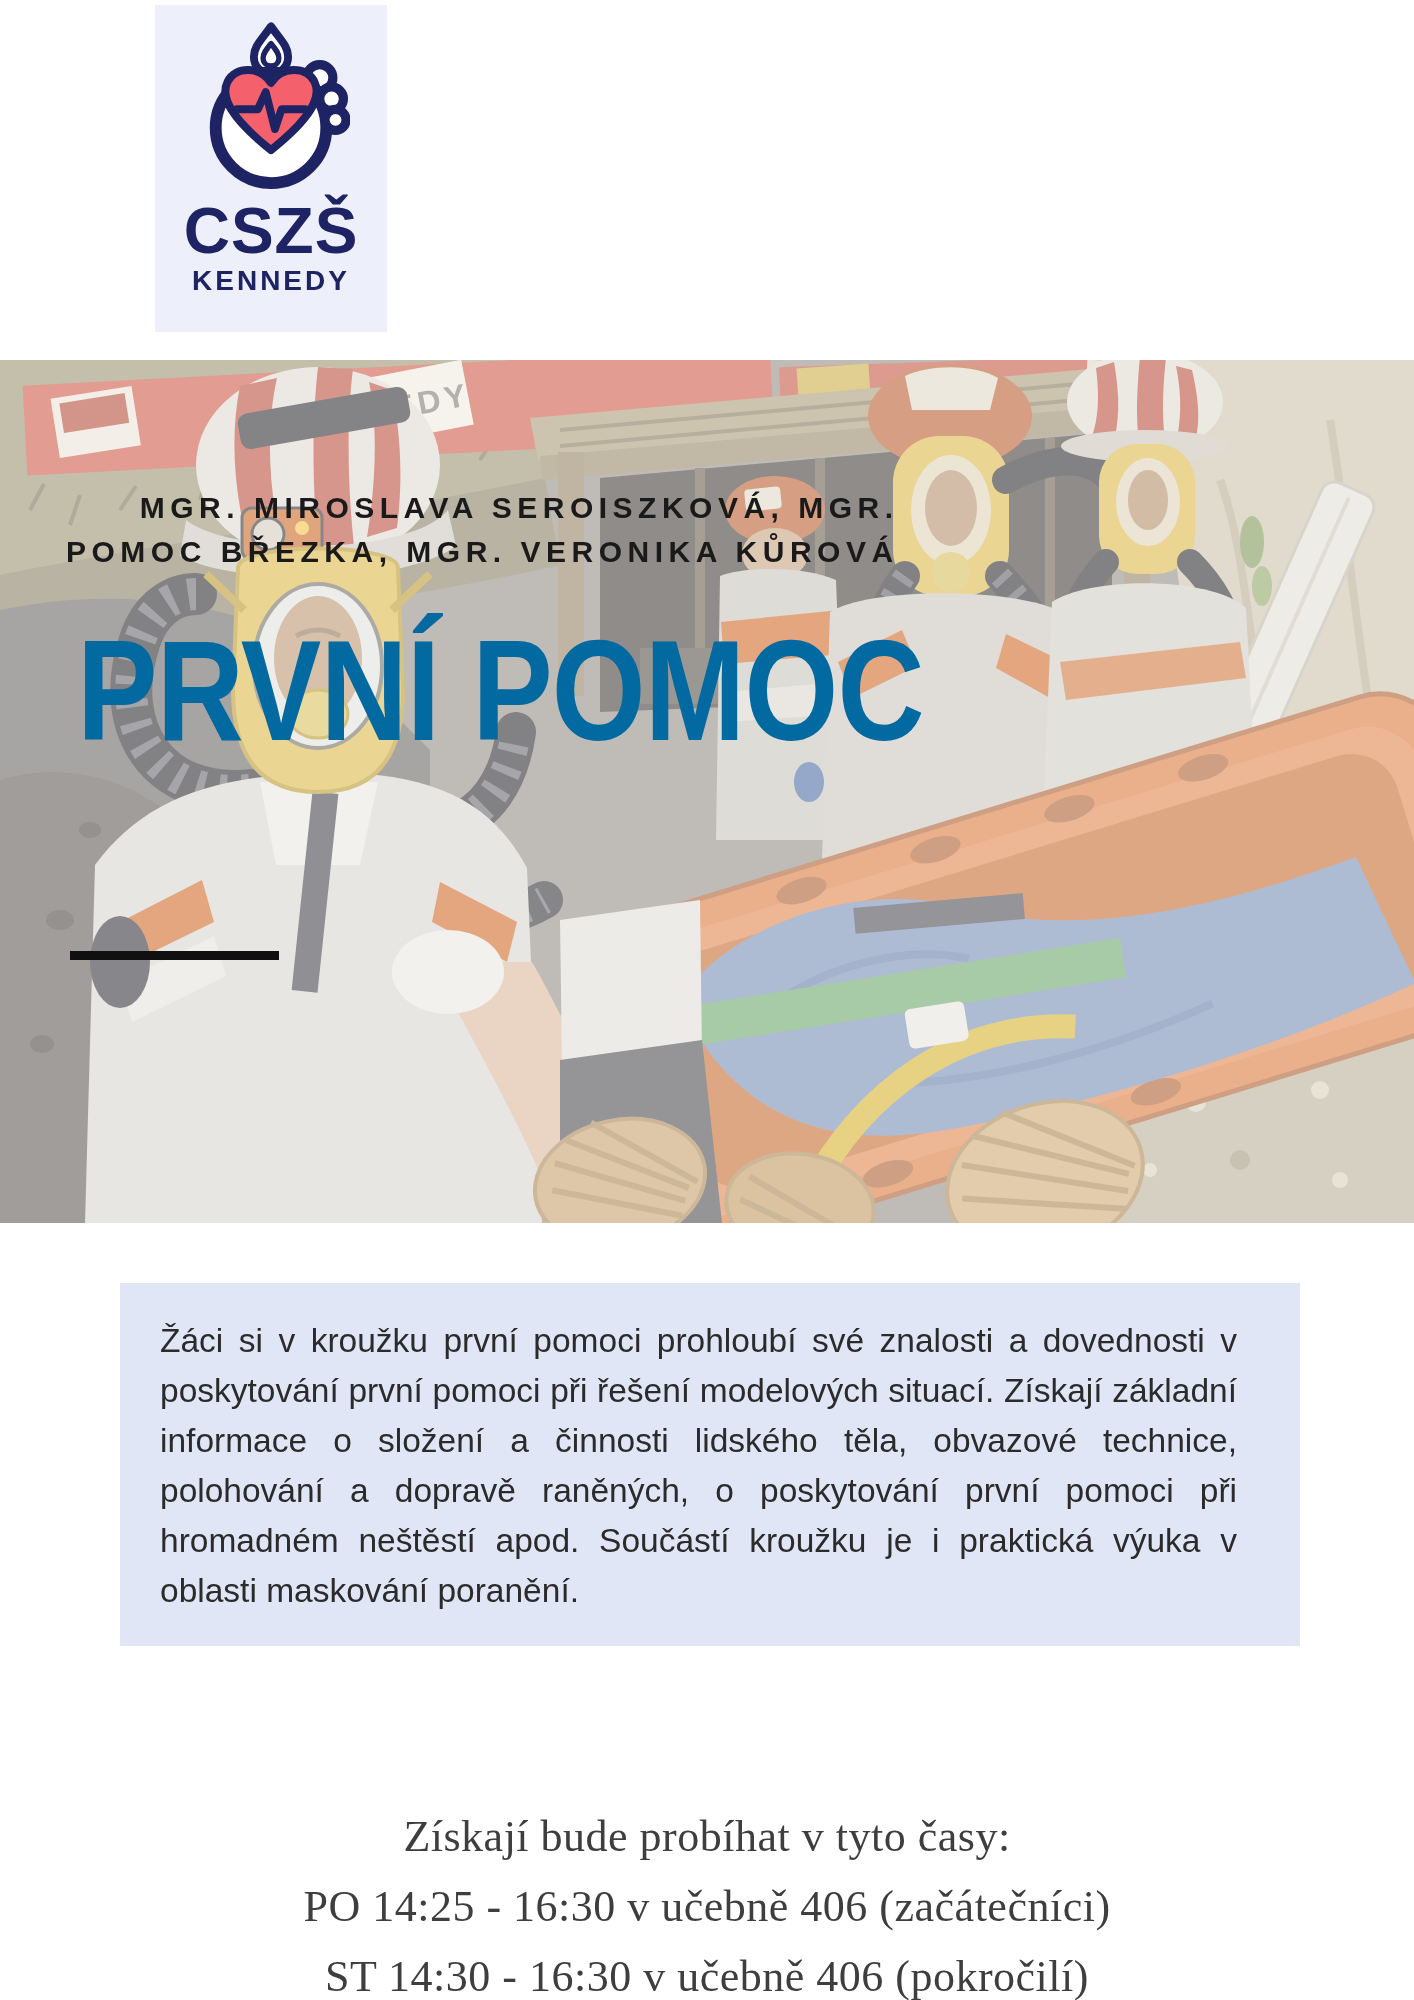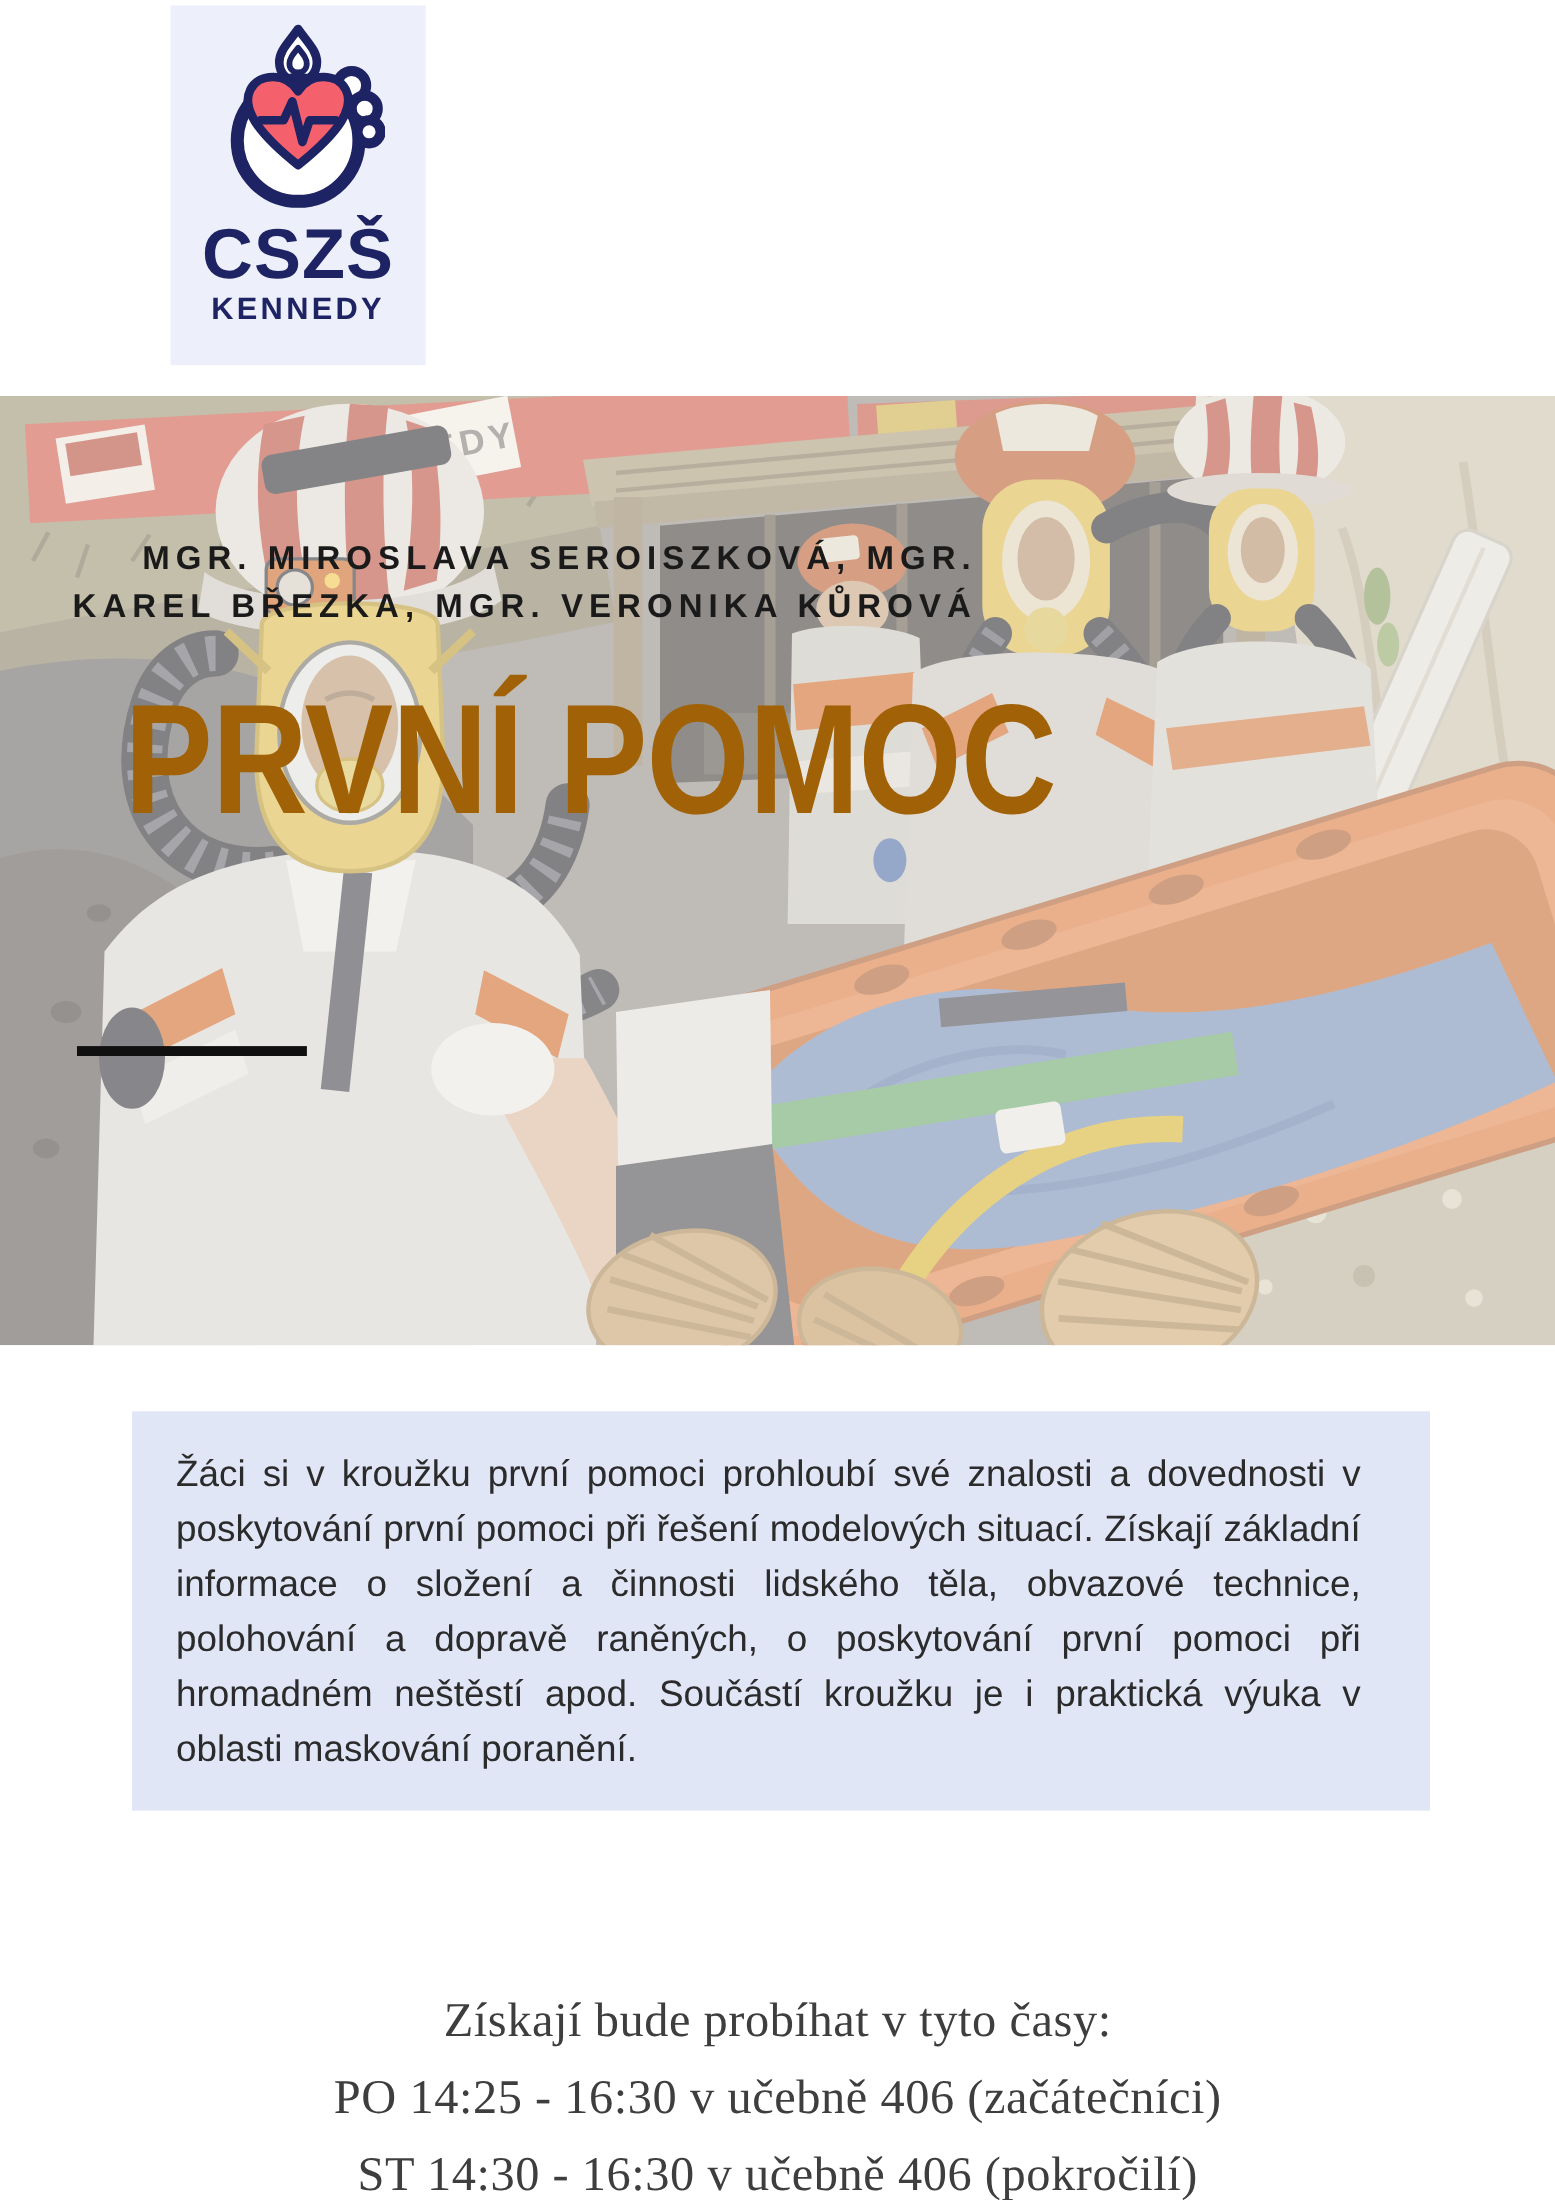--- a/index.html
+++ b/index.html
@@ -26,21 +26,21 @@
   }
   .photo svg{display:block;width:100%;height:100%;}
   
   .authors{
     position:absolute;left:66px;top:486px;z-index:3;
     color:#1a1a1a;font-weight:700;font-size:30px;line-height:44px;letter-spacing:5.5px;
     white-space:nowrap;
     text-align:right;
   }
   .title{
-    position:absolute;left:77px;top:622px;z-index:3;color:#a16207;font-weight:700;margin-left:36px;
+    position:absolute;left:77px;top:622px;z-index:3;color:#0369a1;font-weight:700;
   }
   .title .t-line{display:block;height:137px;line-height:137px;white-space:nowrap;}
   .title .t-line > span{
     display:inline-block;transform:scaleX(0.85);transform-origin:0 50%;
     font-size:142px;letter-spacing:-1px;
   }
   .divider{
     position:absolute;left:70px;top:951px;width:209px;height:9px;background:#101010;z-index:3;
   }
   
@@ -275,21 +275,21 @@
         <path d="M970,780 l150,76 M960,812 l152,60 M990,756 l136,84 M1024,742 l110,92 M956,842 l140,44" stroke="#a37c46" stroke-width="6"></path>
       </g>
     </g>
 
     <rect width="1414" height="863" fill="#ffffff" opacity="0.45"></rect>
   </svg>
 </div>
 
 <div class="authors">
   <div>MGR. MIROSLAVA SEROISZKOVÁ, MGR.</div>
-  <div>KAREL BŘEZKA, MGR. VERONIKA KŮROVÁ</div>
+  <div>POMOC BŘEZKA, MGR. VERONIKA KŮROVÁ</div>
 </div>
 
 <div class="title">
   <div class="t-line"><span>PRVNÍ POMOC</span></div>
 </div>
 
 <div class="divider"></div>
 
 <div class="para-box">
   <div class="para-text" lang="cs">Žáci si v kroužku první pomoci prohloubí své znalosti a dovednosti v poskytování první pomoci při řešení modelových situací. Získají základní informace o složení a činnosti lidského těla, obvazové technice, polohování a dopravě raněných, o poskytování první pomoci při hromadném neštěstí apod. Součástí kroužku je i praktická  výuka v oblasti maskování poranění.</div>

